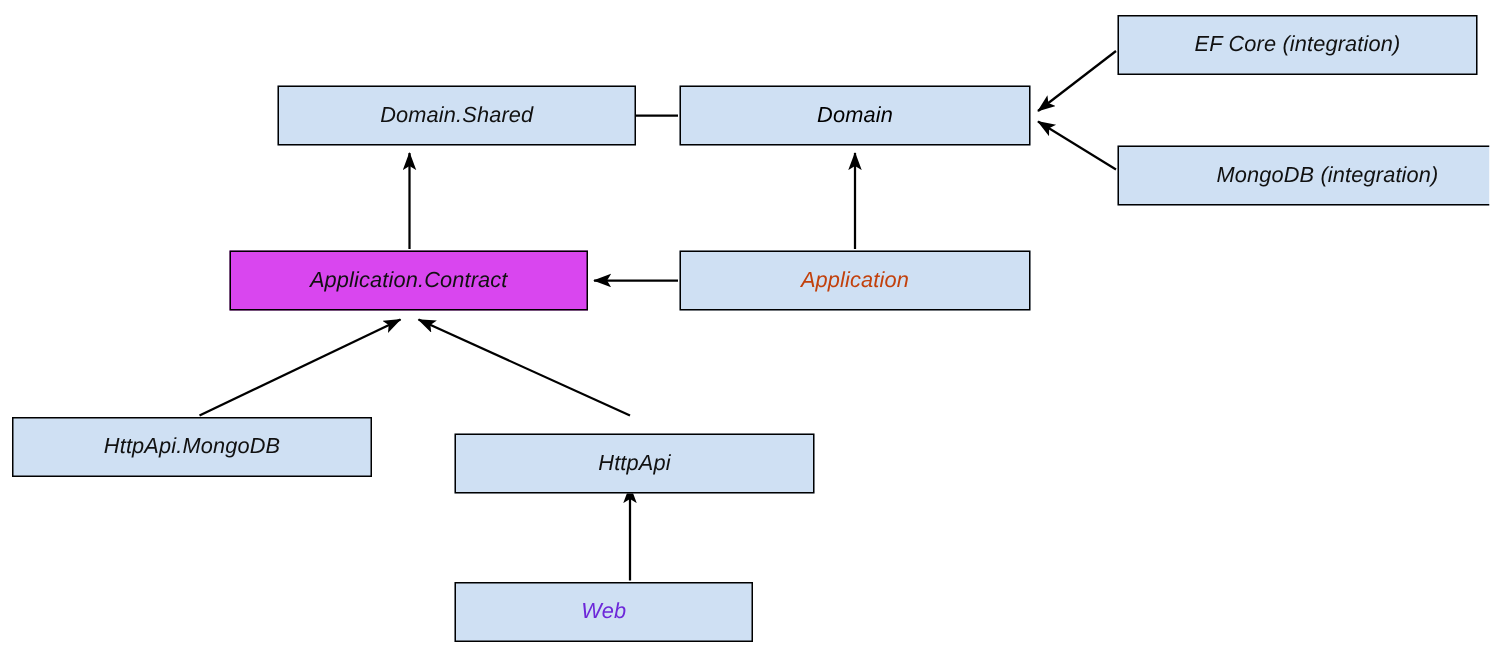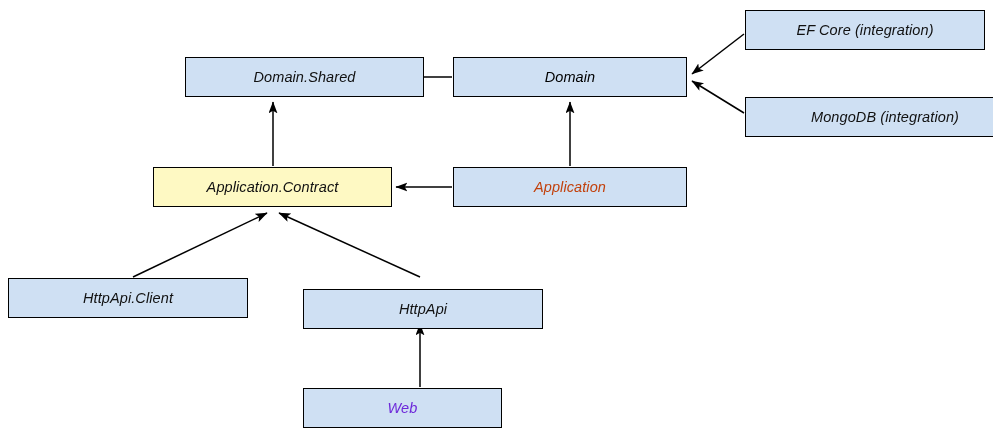--- a/index.html
+++ b/index.html
@@ -73,28 +73,28 @@
       </div>
       <div class="node" style="left: 453px; top: 57px; width: 234px; height: 40px; background: rgb(207, 224, 243); border-color: rgb(0, 0, 0); color: #000000;">
         <span class="node-label">Domain</span>
       </div>
       <div class="node" style="left: 745px; top: 10px; width: 240px; height: 40px; background: rgb(207, 224, 243); border-color: rgb(0, 0, 0); color: rgb(17, 17, 17);">
         <span class="node-label">EF Core (integration)</span>
       </div>
       <div class="node" style="left: 745px; top: 97px; width: 280px; height: 40px; background: rgb(207, 224, 243); border-color: rgb(0, 0, 0); color: rgb(17, 17, 17);">
         <span class="node-label">MongoDB (integration)</span>
       </div>
-      <div class="node" style="left: 153px; top: 167px; width: 239px; height: 40px; background: #fef9c3; border-color: rgb(0, 0, 0); color: rgb(17, 17, 17);">
+      <div class="node" style="left: 153px; top: 167px; width: 239px; height: 40px; background: #d946ef; border-color: rgb(0, 0, 0); color: rgb(17, 17, 17);">
         <span class="node-label">Application.Contract</span>
       </div>
       <div class="node" style="left: 453px; top: 167px; width: 234px; height: 40px; background: rgb(207, 224, 243); border-color: rgb(0, 0, 0); color: #c2410c;">
         <span class="node-label">Application</span>
       </div>
       <div class="node" style="left: 8px; top: 278px; width: 240px; height: 40px; background: rgb(207, 224, 243); border-color: rgb(0, 0, 0); color: rgb(17, 17, 17);">
-        <span class="node-label">HttpApi.Client</span>
+        <span class="node-label">HttpApi.MongoDB</span>
       </div>
       <div class="node" style="left: 303px; top: 278px; width: 240px; height: 40px; background: rgb(207, 224, 243); border-color: rgb(0, 0, 0); color: rgb(17, 17, 17); margin-top: 11px;">
         <span class="node-label">HttpApi</span>
       </div>
       <div class="node" style="left: 303px; top: 388px; width: 199px; height: 40px; background: rgb(207, 224, 243); border-color: rgb(0, 0, 0); color: #6d28d9;">
         <span class="node-label">Web</span>
       </div>
     </div>
 </div>
 

